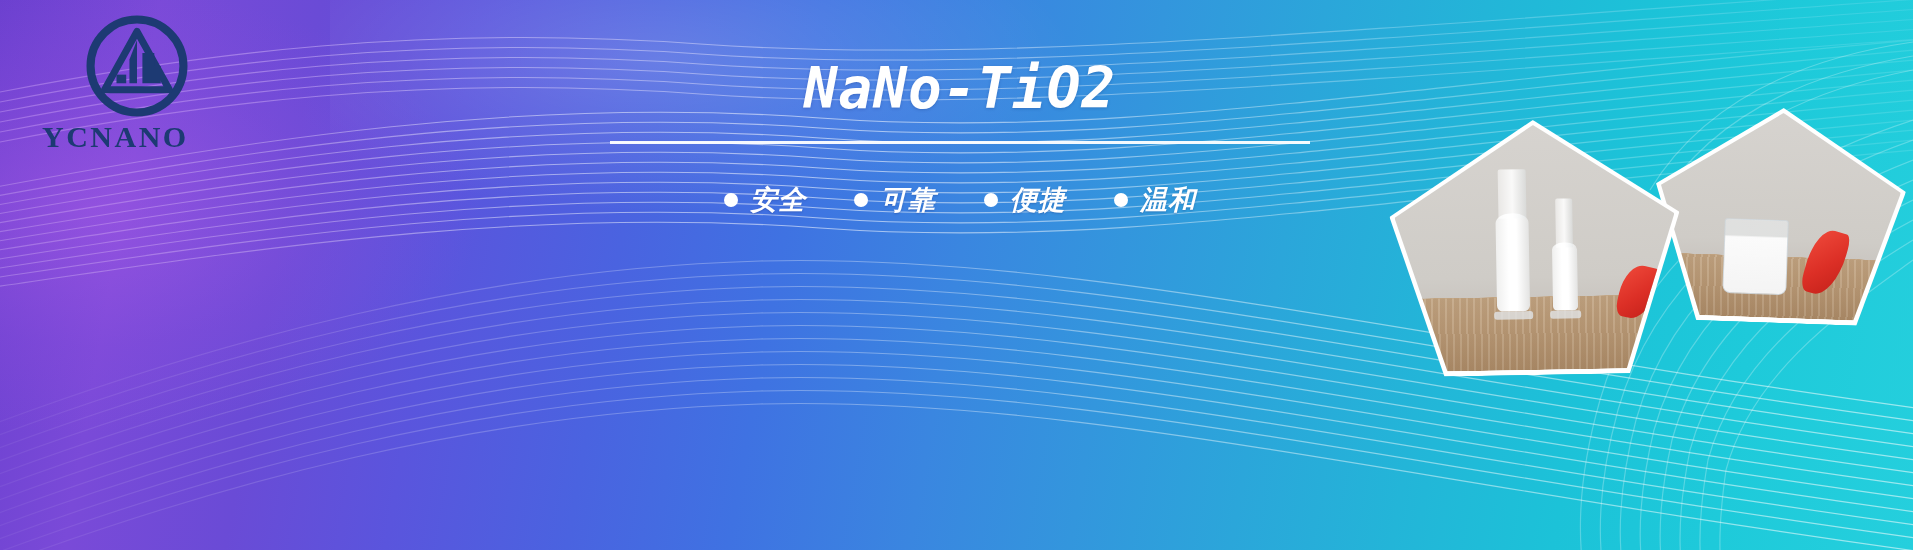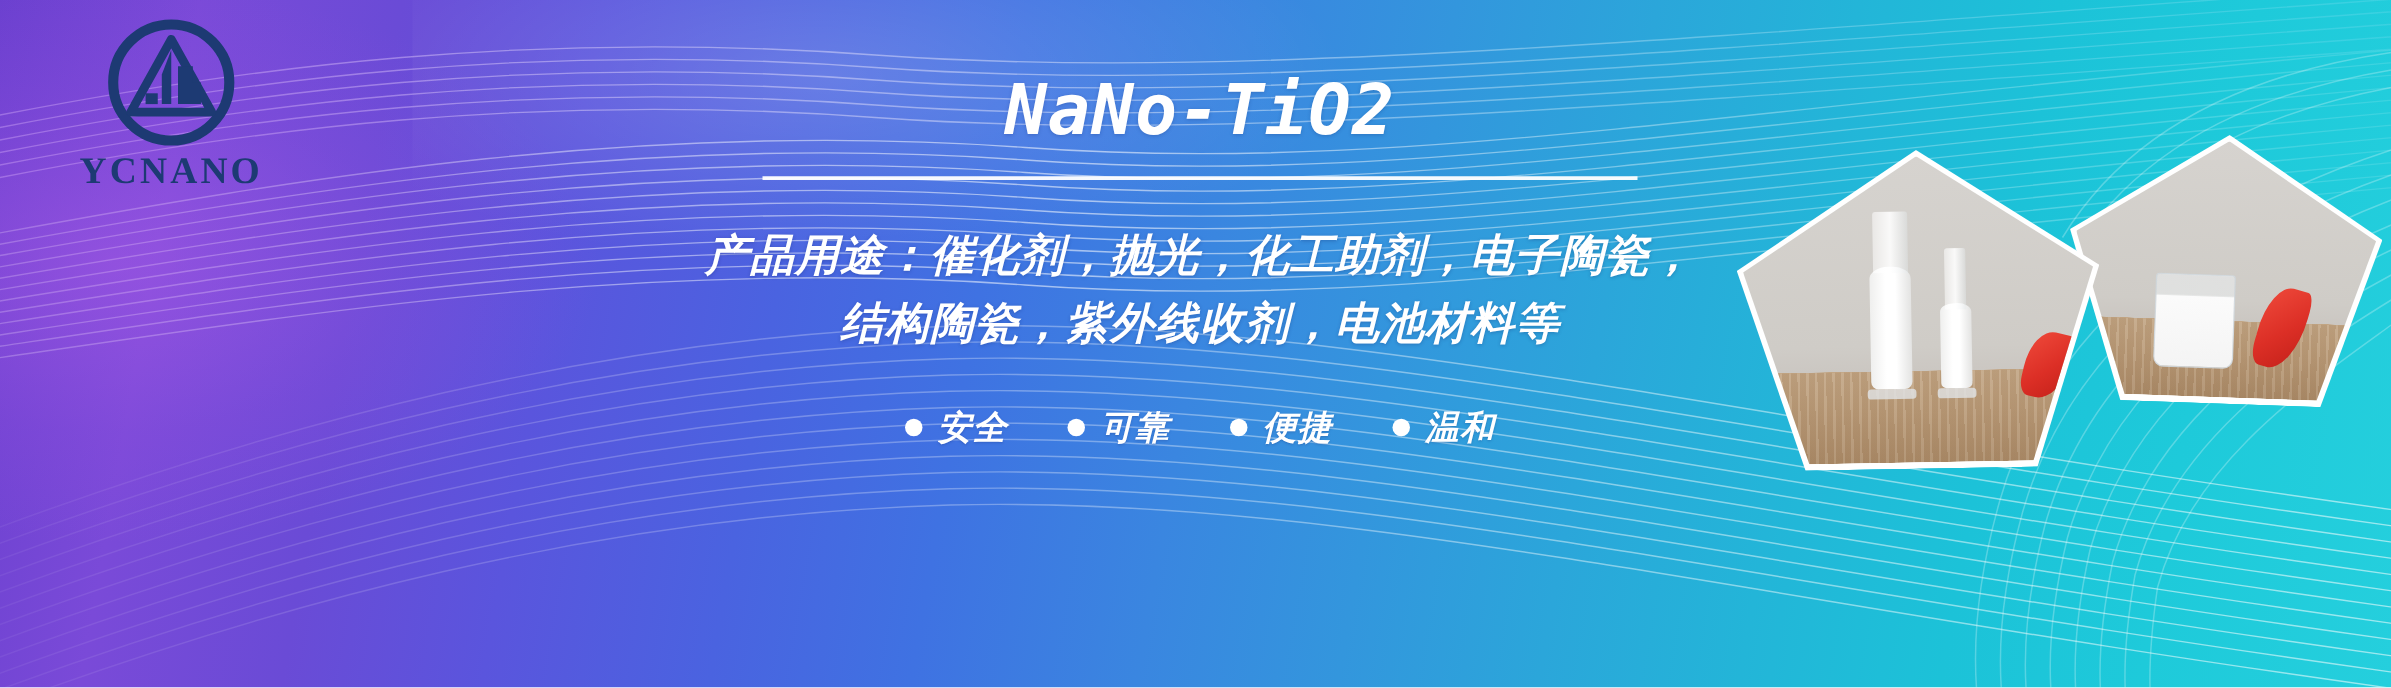--- a/index.html
+++ b/index.html
@@ -61,21 +61,20 @@
     pointer-events: none;
   }
 
   
   .logo {
     position: absolute;
     left: 42px;
     top: 12px;
     width: 190px;
     height: 150px;
-    text-align: center;
   }
   .logo-mark {
     width: 108px;
     height: 108px;
     margin: 0 auto;
     display: block;
   }
   .logo-text {
     margin-top: 2px;
     font-size: 30px;
@@ -327,24 +326,20 @@
     </svg>
     <div class="logo-text">YCNANO</div>
   </div>
 
   <div class="content">
 
     <h1 class="title">NaNo-TiO2</h1>
 
     <div class="divider"></div>
 
-    <div class="desc">
-      <span class="desc-line">产品用途：催化剂，抛光，化工助剂，电子陶瓷，</span>
-      <span class="desc-line">结构陶瓷，紫外线收剂，电池材料等</span>
-    </div>
 
     <div class="features">
       <div class="feature">
         <span class="feature-dot"></span>
         <span>安全</span>
       </div>
       <div class="feature">
         <span class="feature-dot"></span>
         <span>可靠</span>
       </div>

